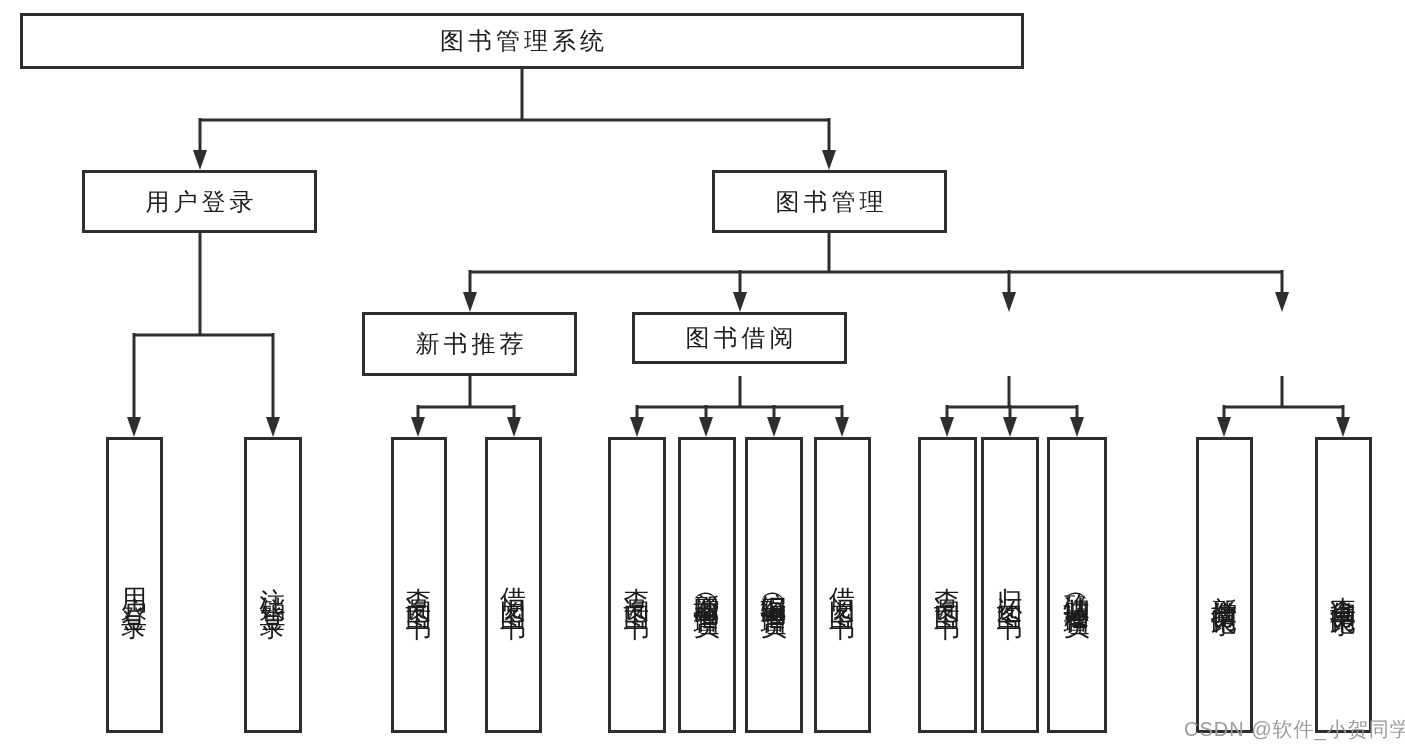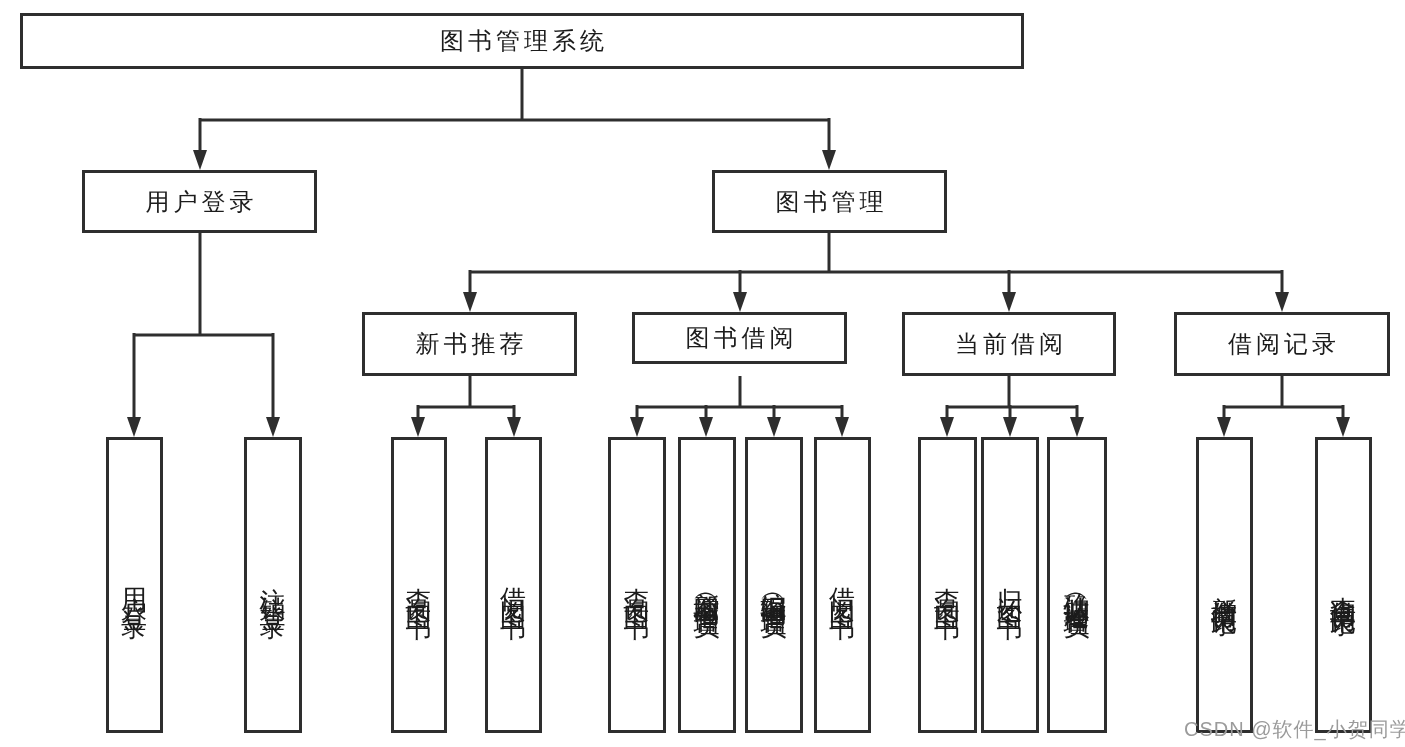--- a/index.html
+++ b/index.html
@@ -122,22 +122,20 @@
     </g>
   </svg>
 
   <div class="box h-label" style="left:20px; top:13px; width:1004px; height:56px">图书管理系统</div>
 
   <div class="box h-label" style="left:82px; top:170px; width:235px; height:63px">用户登录</div>
   <div class="box h-label" style="left:712px; top:170px; width:235px; height:63px">图书管理</div>
 
   <div class="box h-label" style="left:362px; top:312px; width:215px; height:64px">新书推荐</div>
   <div class="box h-label" style="left:632px; top:312px; width:215px; height:52px">图书借阅</div>
-  <div class="box h-label" style="left:902px; top:312px; width:214px; height:64px">当前借阅</div>
-  <div class="box h-label" style="left:1174px; top:312px; width:216px; height:64px">借阅记录</div>
 
   <div class="box leaf" style="left:106px; top:437px; width:57px; height:296px">用户登录</div>
   <div class="box leaf" style="left:244px; top:437px; width:58px; height:296px">注销登录</div>
 
   <div class="box leaf" style="left:391px; top:437px; width:56px; height:296px">查询图书</div>
   <div class="box leaf" style="left:485px; top:437px; width:57px; height:296px">借阅图书</div>
 
   <div class="box leaf" style="left:608px; top:437px; width:58px; height:296px">查询图书</div>
   <div class="box leaf long" style="left:678px; top:437px; width:58px; height:296px">新增图书（管理员）</div>
   <div class="box leaf long" style="left:745px; top:437px; width:58px; height:296px">编辑图书（管理员）</div>

